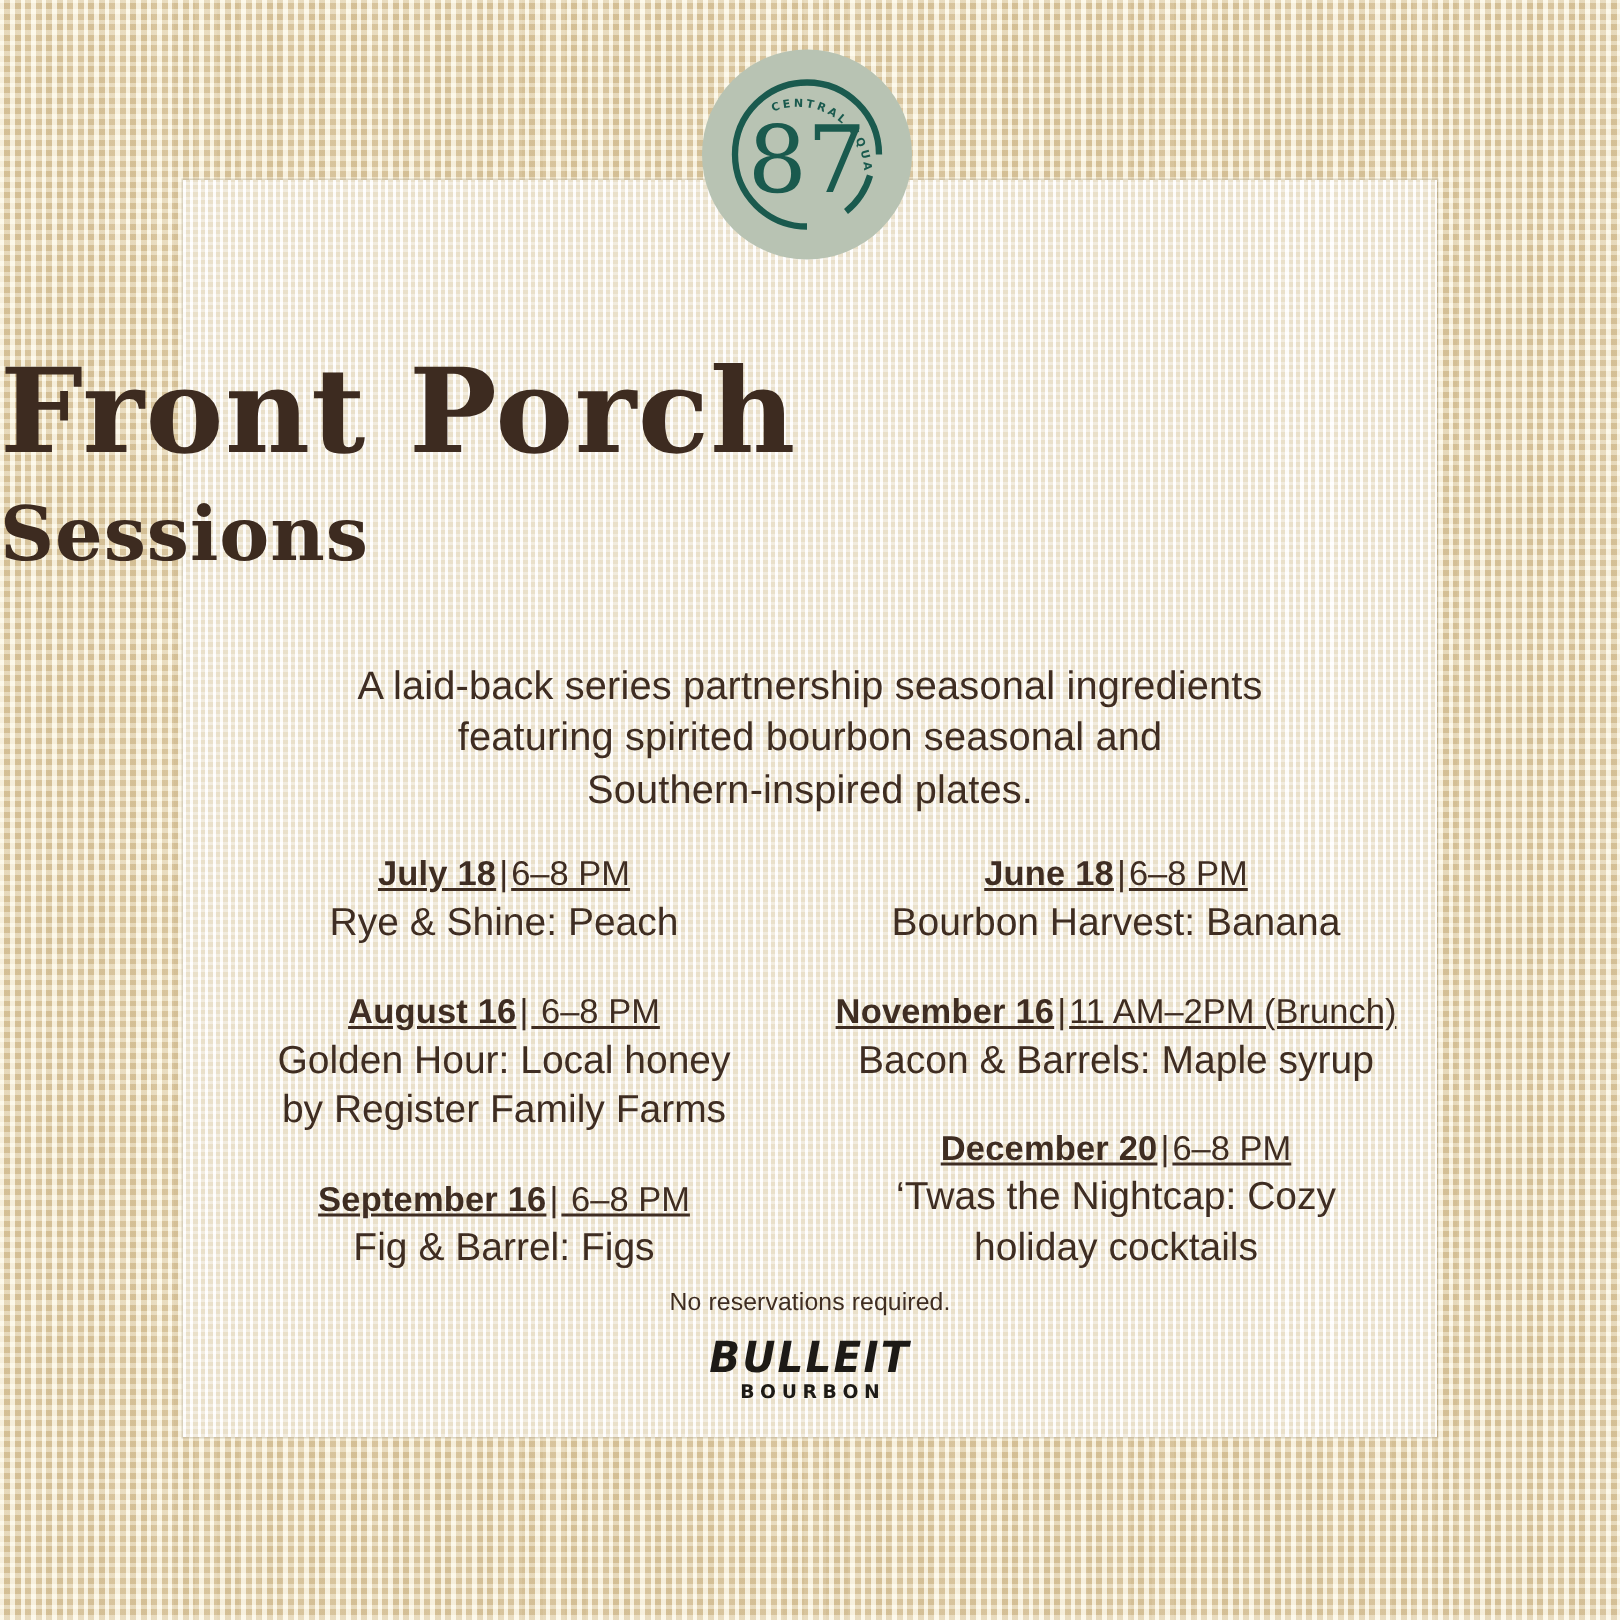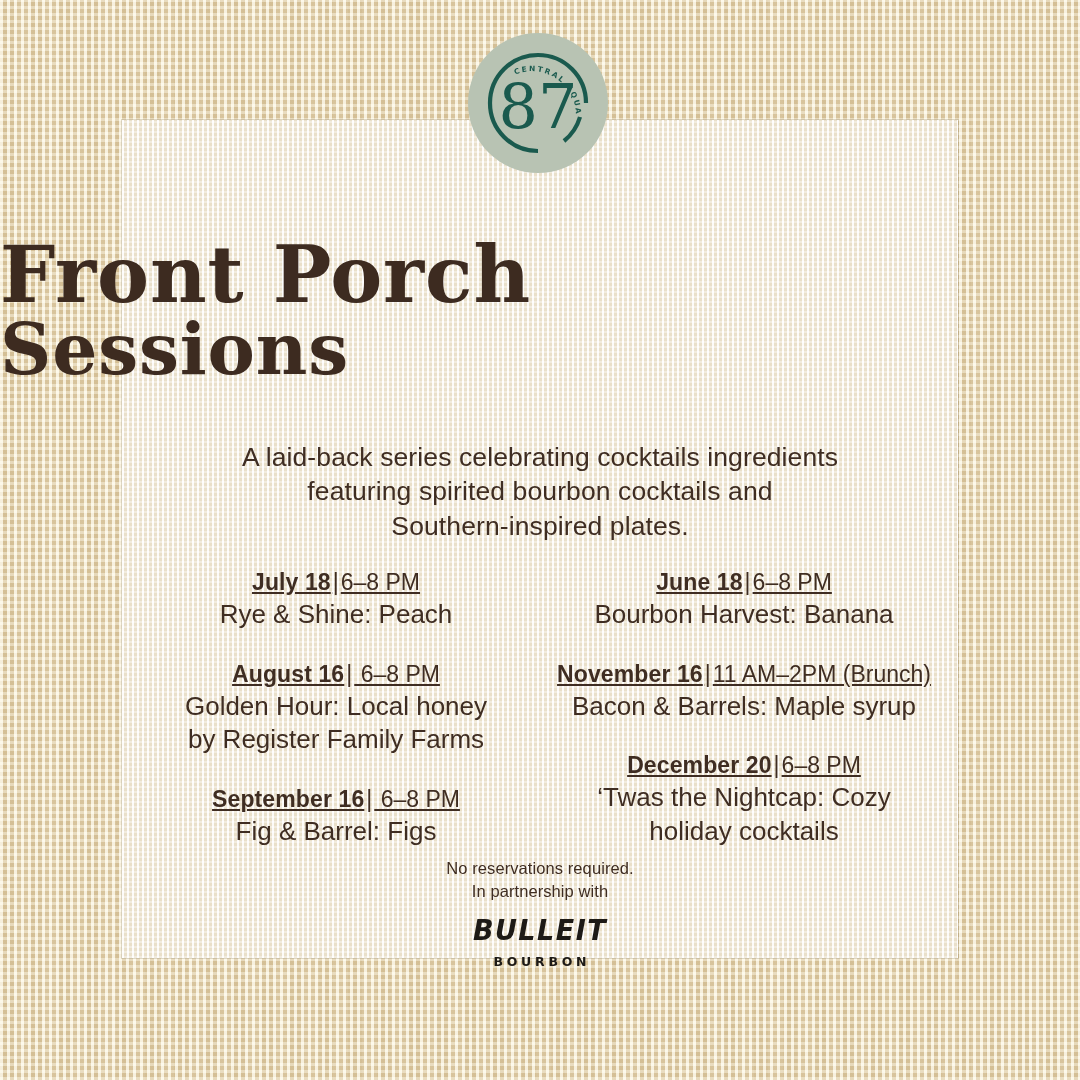--- a/index.html
+++ b/index.html
@@ -72,21 +72,21 @@
     color: #3d2b20;
   }
   .title-line {
     font-family: "DejaVu Serif", serif;
     font-weight: 700;
     letter-spacing: 0.012em;
     line-height: 0.98;
     white-space: nowrap;
   }
   .title-line-1 { font-size: 78px; }
-  .title-line-2 { font-size: 71px; margin-top: 2px; }
+  .title-line-2 { font-size: 50px; margin-top: 18px; }
 
   
   .subtitle {
     position: absolute;
     left: 160px;
     top: 440px;
     width: 760px;
     text-align: center;
     color: #3f2d22;
     font-size: 26.5px;
@@ -153,21 +153,21 @@
     font-family: "DejaVu Sans", sans-serif;
     font-weight: 700;
     font-style: italic;
     font-size: 27px;
     letter-spacing: 0.055em;
     color: #1d1a16;
     display: inline-block;
     transform: scaleY(1.06);
   }
   .bulleit-sub {
-    margin-top: 13px;
+    margin-top: 3px;
     font-family: "DejaVu Sans", sans-serif;
     font-weight: 700;
     font-size: 12.5px;
     letter-spacing: 0.30em;
     color: #1d1a16;
     text-indent: 0.30em;
   }
 </style>
 </head>
 <body>
@@ -195,22 +195,22 @@
       <text x="70" y="95" text-anchor="middle" font-family="DejaVu Serif, serif" font-size="62" fill="#1A5A4E">87</text>
     </svg>
   </div>
 
   <div class="title-block">
     <div class="title-line title-line-1">Front Porch</div>
     <div class="title-line title-line-2">Sessions</div>
   </div>
 
   <div class="subtitle">
-    <div>A laid-back series celebrating cocktails ingredients</div>
-    <div>featuring spirited bourbon cocktails and</div>
+    <div>A laid-back series partnership seasonal ingredients</div>
+    <div>featuring spirited bourbon seasonal and</div>
     <div>Southern-inspired plates.</div>
   </div>
 
   <div class="schedule">
 
     <div class="col col-left">
       <div class="event">
         <div class="event-head">
           <span class="date">July 18</span><span class="sep">|</span><span class="time">6–8 PM</span>
         </div>
@@ -254,20 +254,19 @@
         </div>
         <div class="event-desc">‘Twas the Nightcap: Cozy</div>
         <div class="event-desc">holiday cocktails</div>
       </div>
     </div>
 
   </div>
 
   <div class="footer">
     <div class="footer-line">No reservations required.</div>
-    <div class="footer-line">In partnership with</div>
     <div class="bulleit">
       <div class="bulleit-word">BULLEIT</div>
       <div class="bulleit-sub">BOURBON</div>
     </div>
   </div>
 
 </div>
 
 </body></html>

